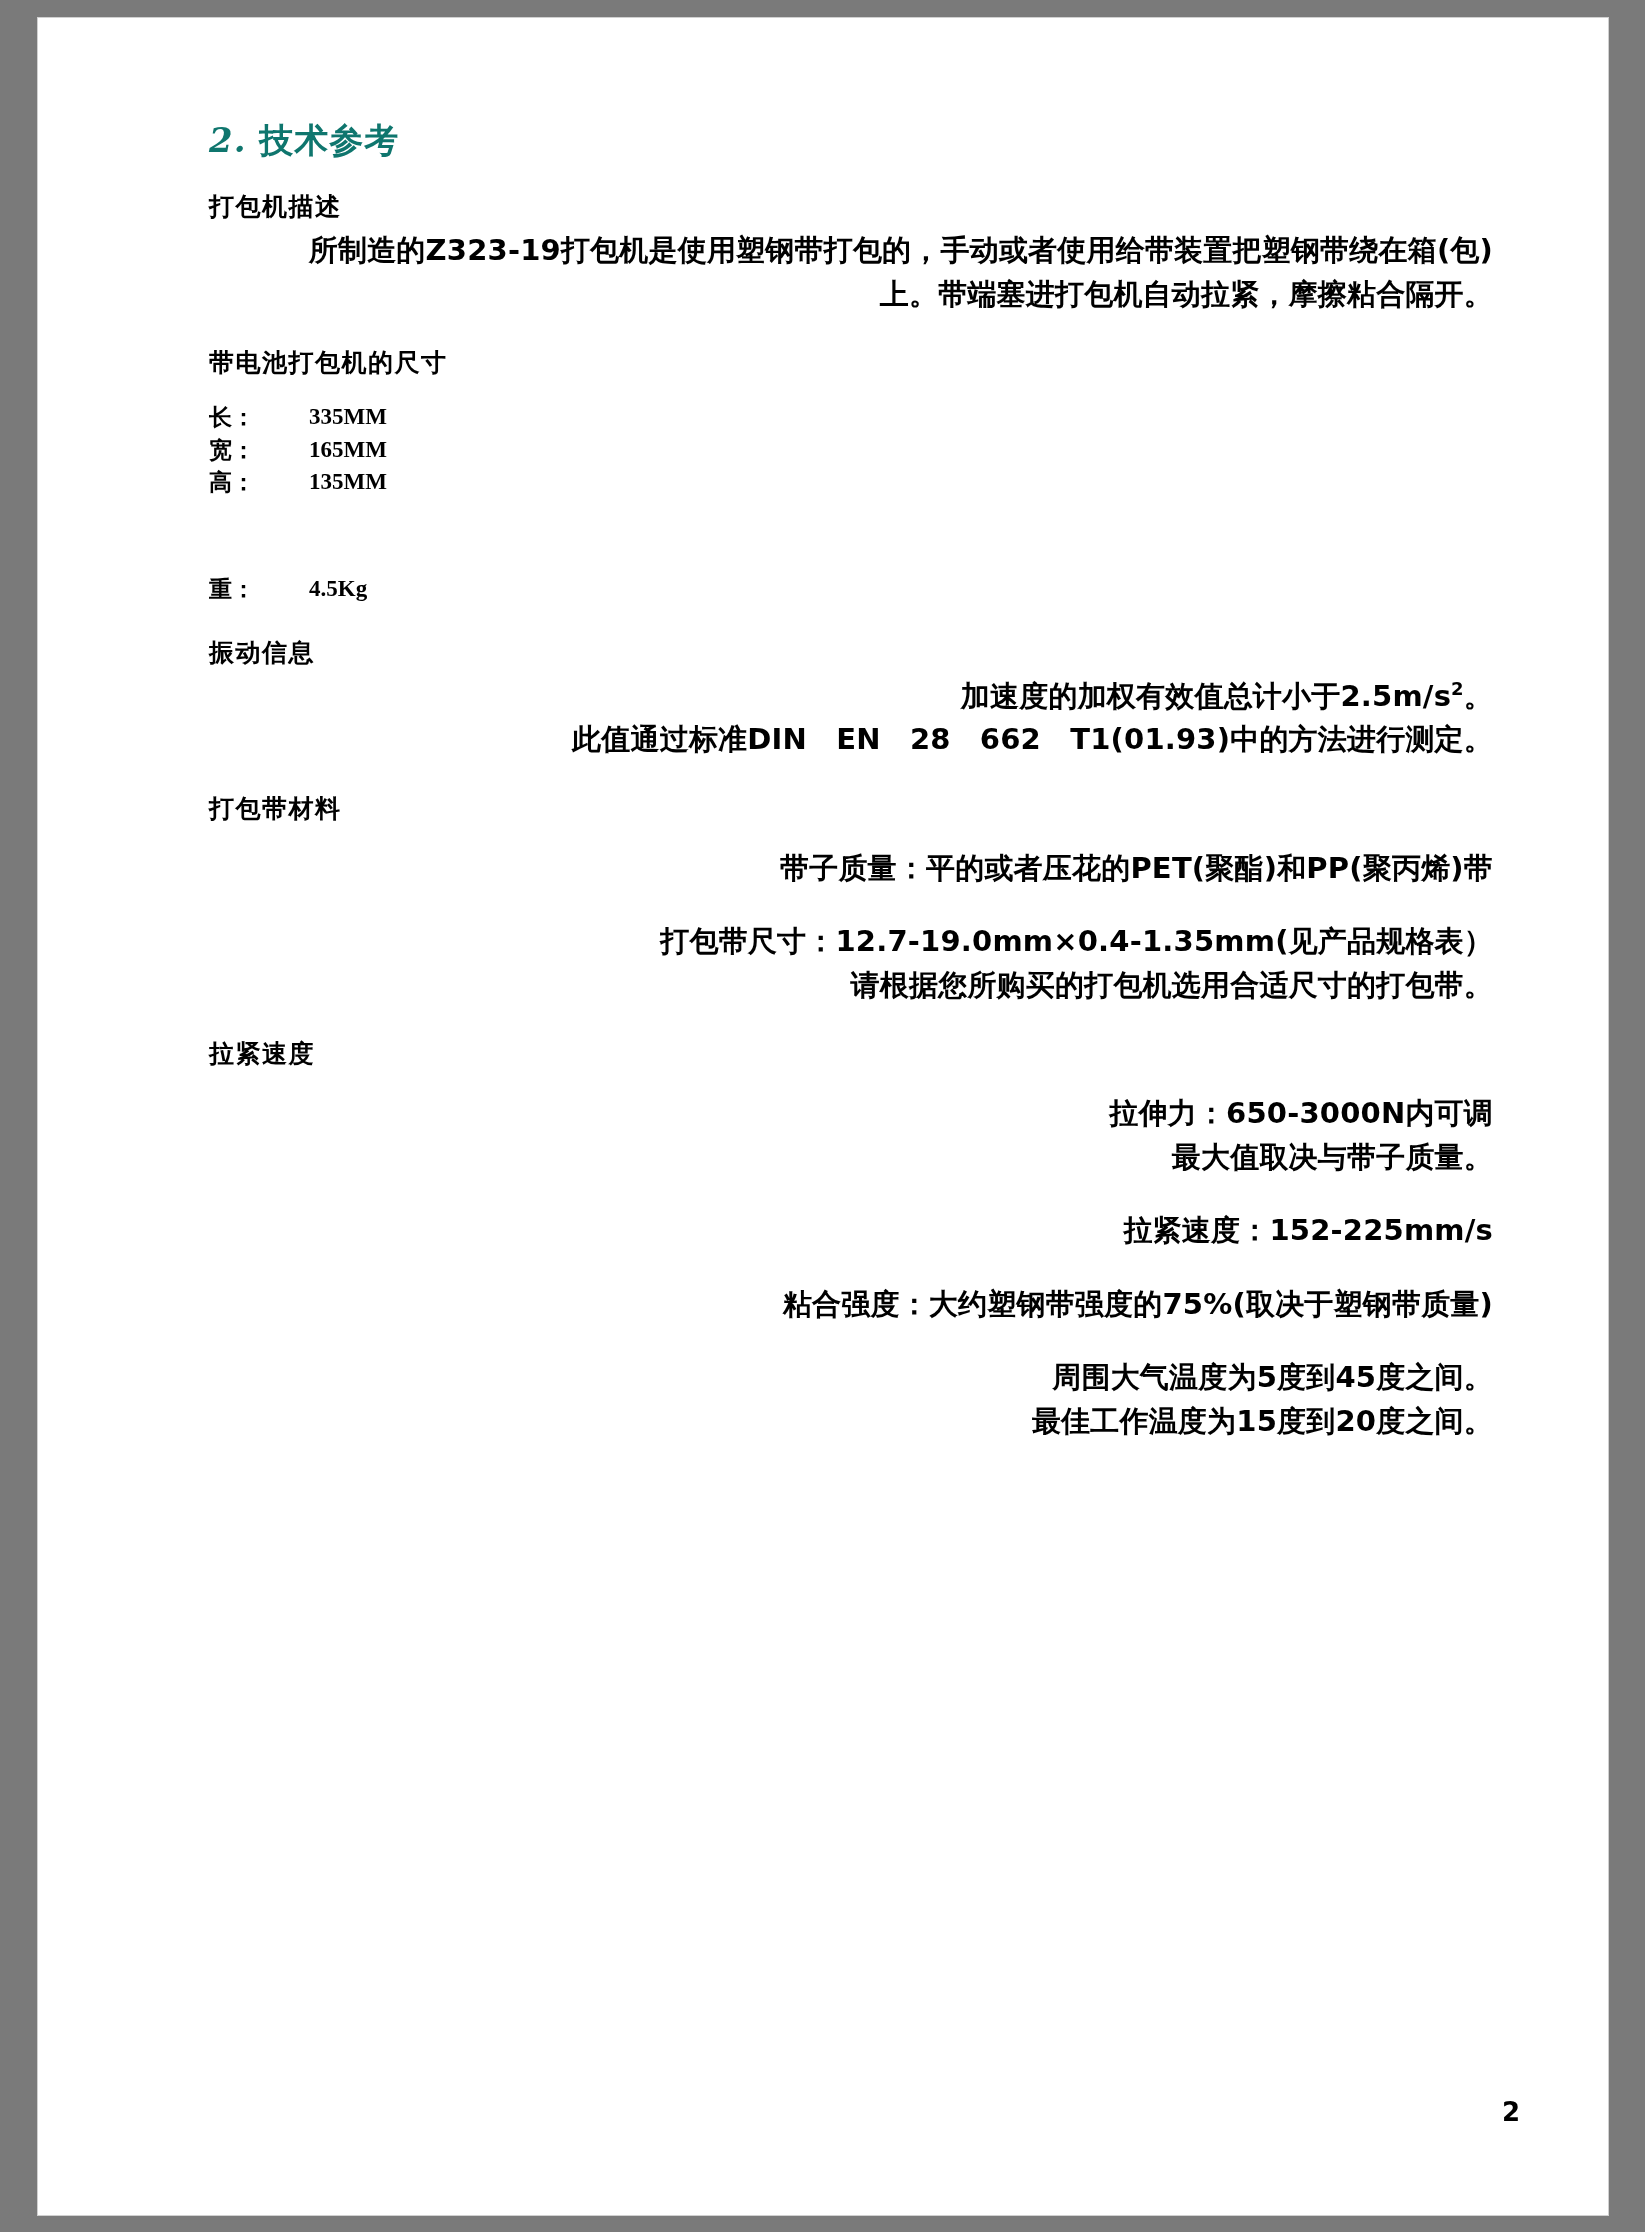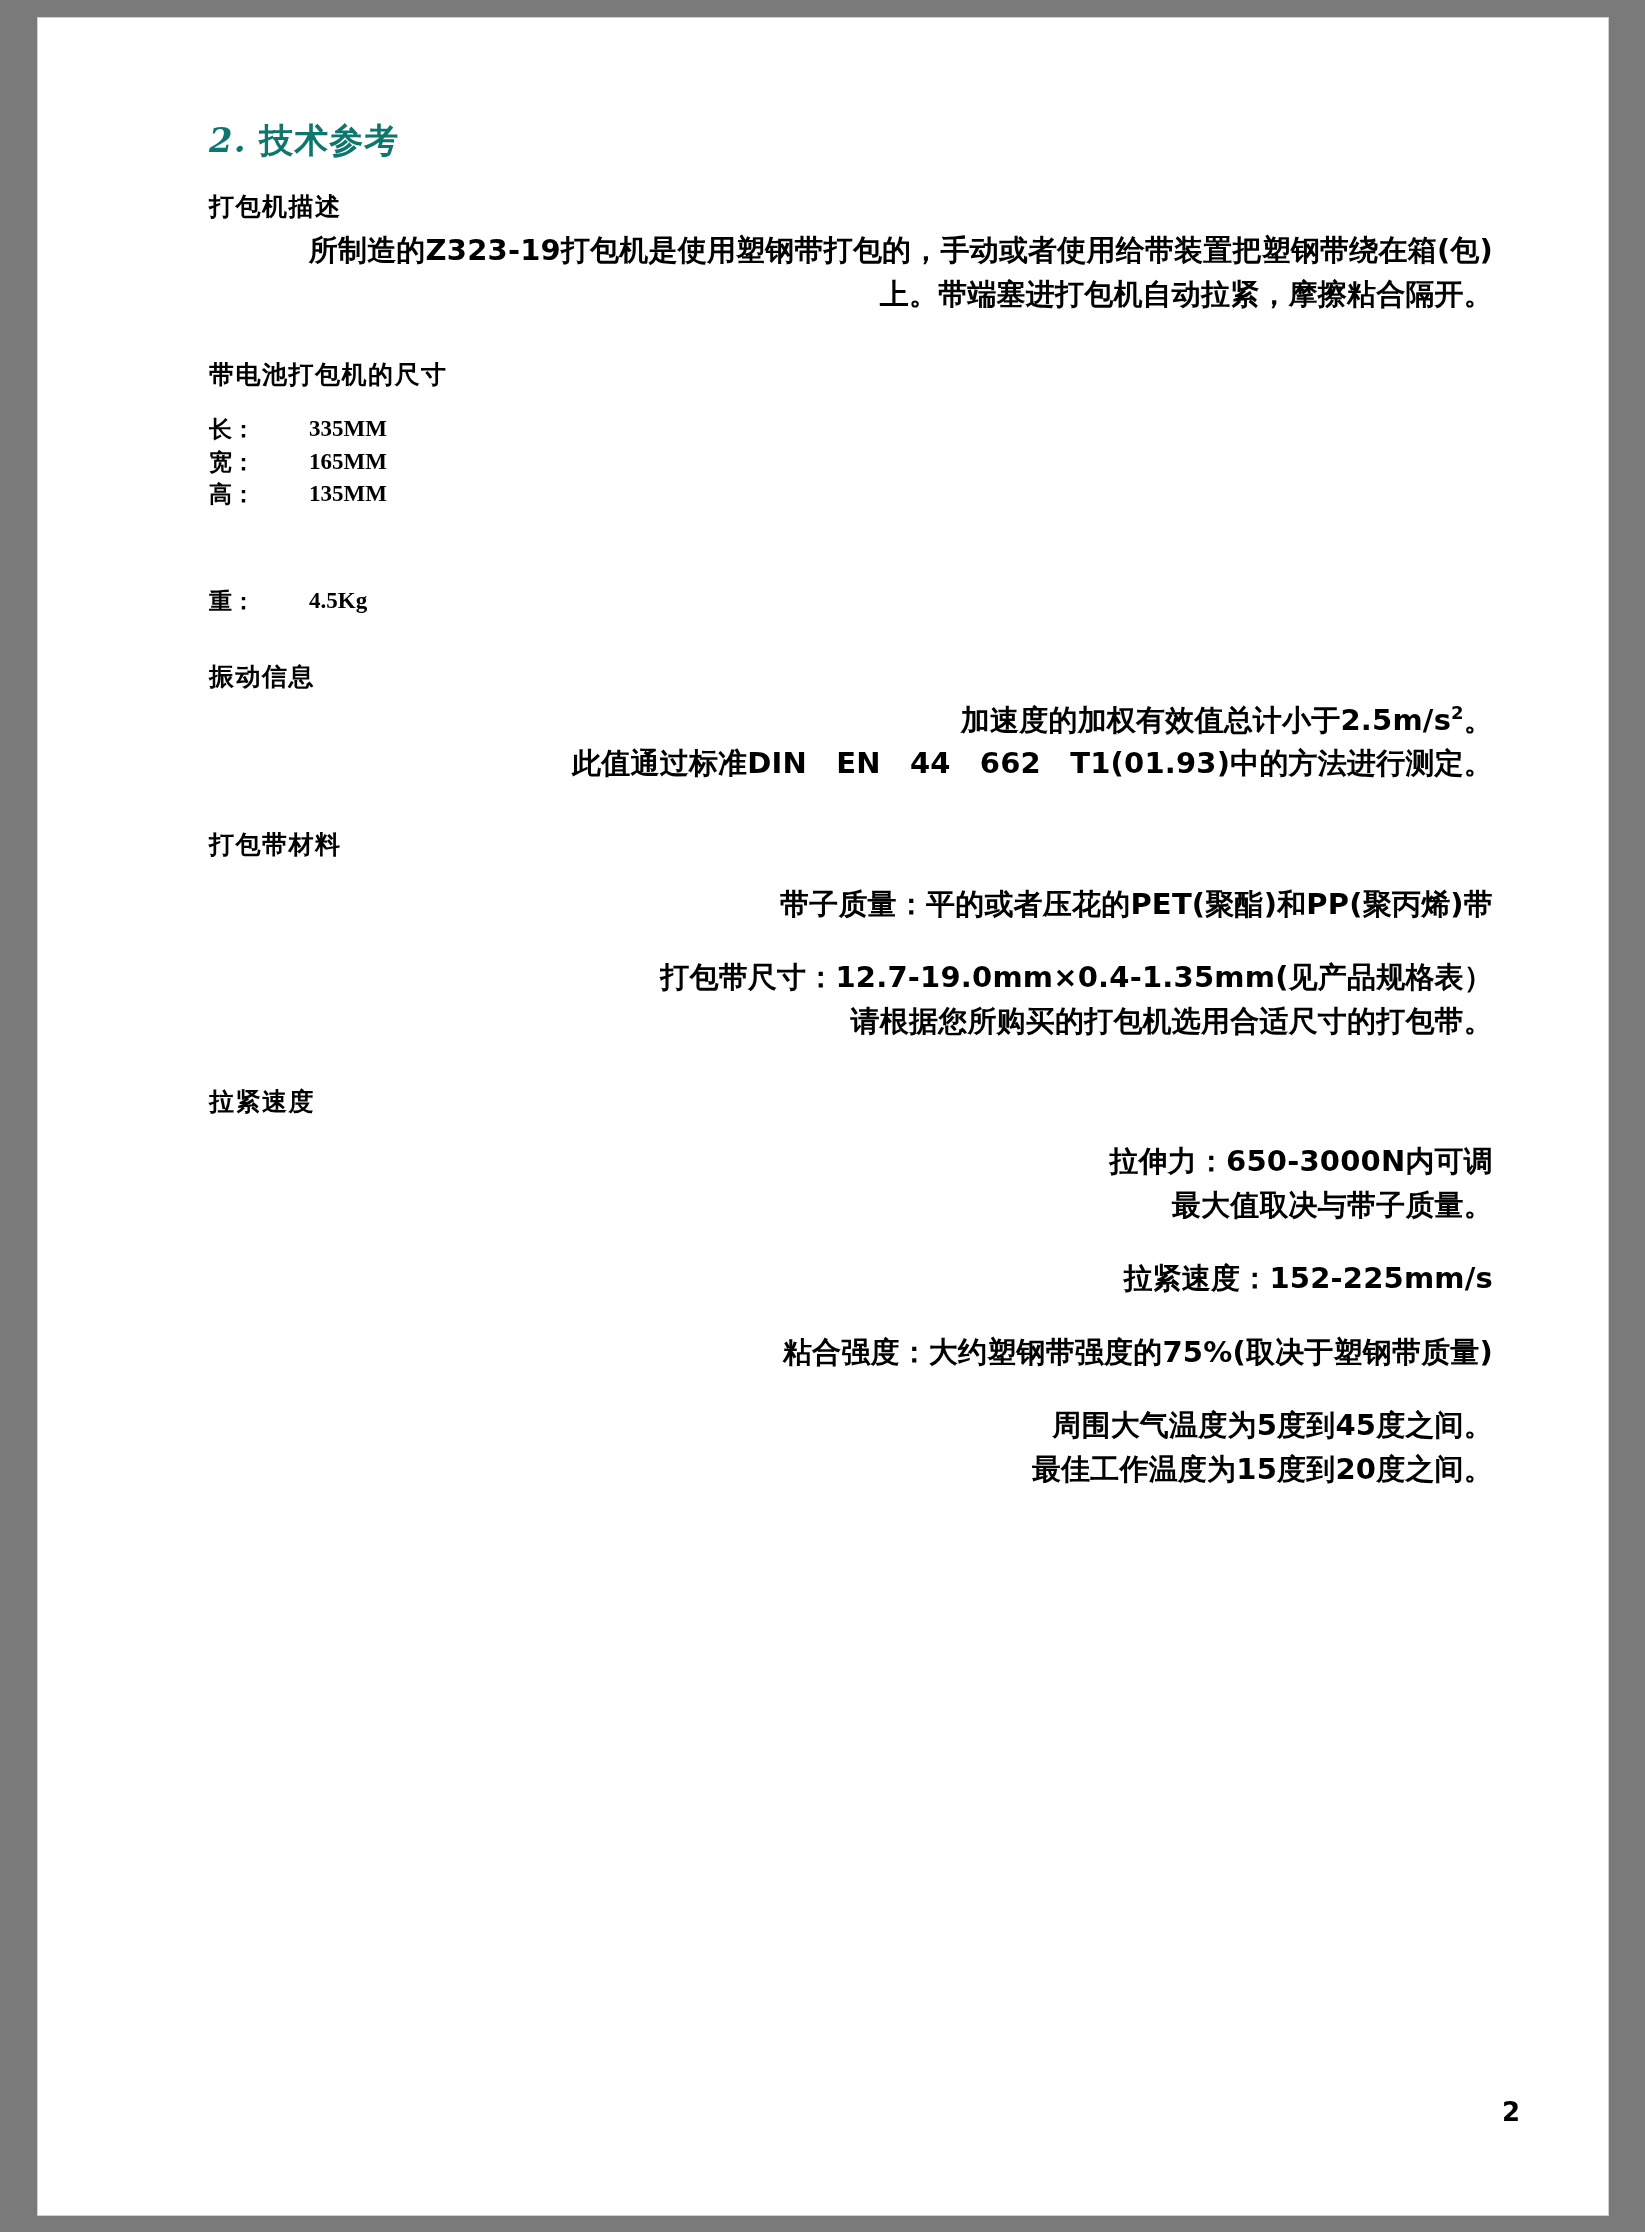--- a/index.html
+++ b/index.html
@@ -37,21 +37,21 @@
   }
   .doc-title .num {
     font-style: italic;
     font-family: "DejaVu Serif", "Liberation Serif", serif;
     font-weight: bold;
   }
   h2.sec {
     font-size: 25px;
     font-weight: bold;
     letter-spacing: 1.5px;
-    margin: 12px 0 6px 0;
+    margin: 0 0 6px 0;
     color: #000;
   }
   p.body {
     font-size: 29px;
     font-weight: bold;
     line-height: 1.5;
     margin: 0;
     color: #000;
     letter-spacing: 0.2px;
     text-align: right;
@@ -125,21 +125,21 @@
 
     <div class="dim-row">
       <span class="dim-label">重：</span>
       <span class="dim-value">4.5Kg</span>
     </div>
 
     <div class="gap-md"></div>
 
     <h2 class="sec">振动信息</h2>
     <p class="body"><span>加速度的加权有效值总计小于2.5m/s</span><sup>2</sup><span>。</span></p>
-    <p class="body">此值通过标准DIN　EN　44　662　T1(01.93)中的方法进行测定。</p>
+    <p class="body">此值通过标准DIN　EN　28　662　T1(01.93)中的方法进行测定。</p>
 
     <div class="gap-md"></div>
 
     <h2 class="sec">打包带材料</h2>
     <div class="gap-sm"></div>
     <p class="body">带子质量：平的或者压花的PET(聚酯)和PP(聚丙烯)带</p>
     <div class="gap-md"></div>
     <p class="body">打包带尺寸：12.7-19.0mm×0.4-1.35mm(见产品规格表）</p>
     <p class="body indent">请根据您所购买的打包机选用合适尺寸的打包带。</p>
 

